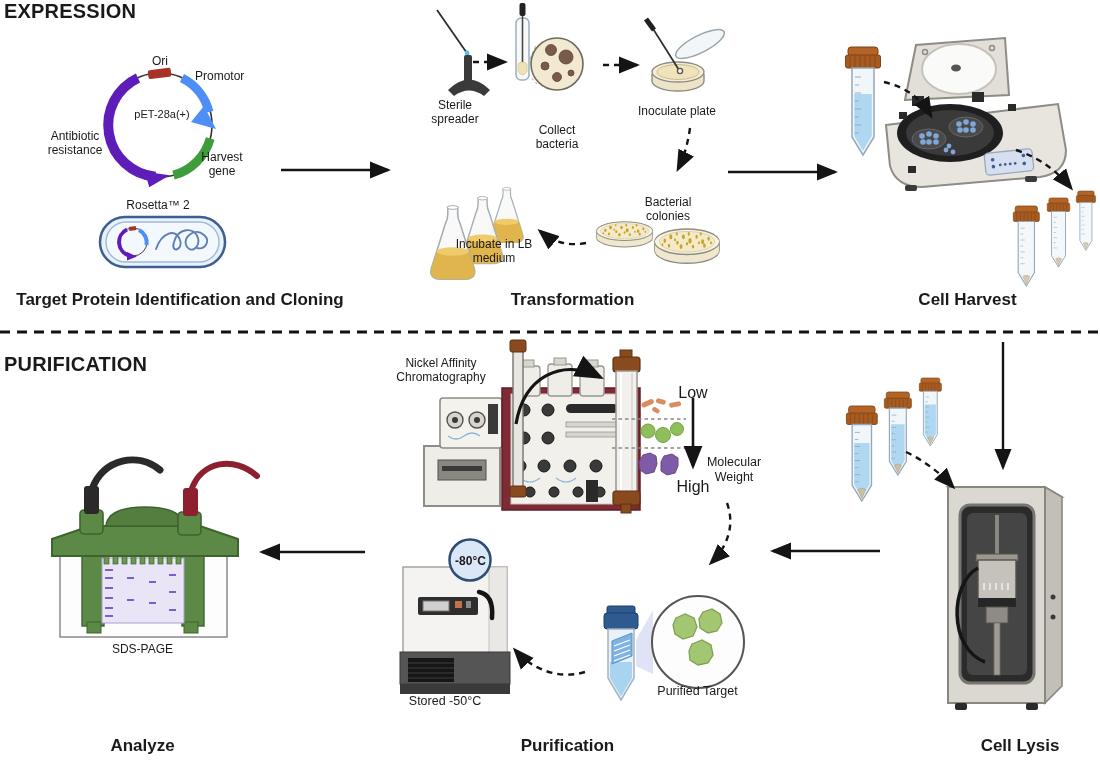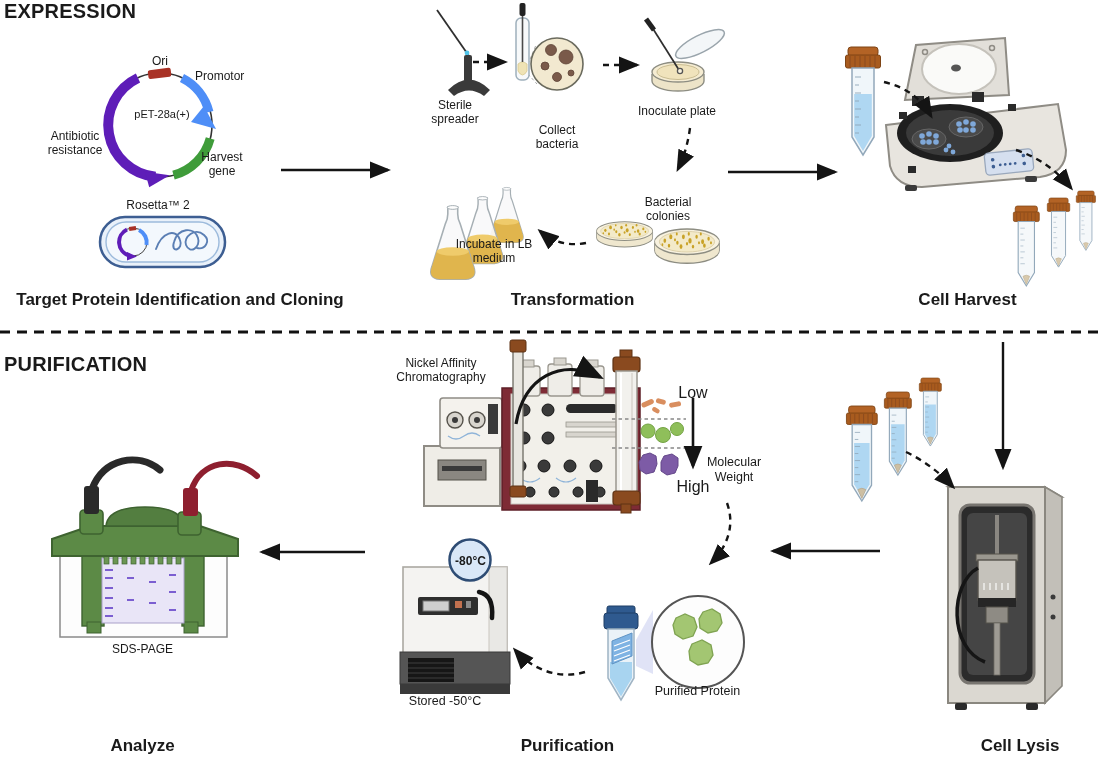--- a/index.html
+++ b/index.html
@@ -421,20 +421,20 @@
 <div class="lbl cap" style="left:490px;top:290px;width:165px;">Transformation</div>
 <div class="lbl cap" style="left:895px;top:290px;width:145px;">Cell Harvest</div>
 
 <div class="lbl" style="left:390px;top:356px;width:102px;">Nickel Affinity Chromatography</div>
 <div class="lbl sm" style="left:672px;top:384px;width:42px;">Low</div>
 <div class="lbl" style="left:694px;top:419px;width:80px;font-size:12.5px;margin-top:36px;">Molecular Weight</div>
 <div class="lbl sm" style="left:672px;top:478px;width:42px;">High</div>
 
 <div class="lbl" style="left:450px;top:554px;width:41px;font-size:12px;font-weight:600;">-80°C</div>
 <div class="lbl" style="left:395px;top:694px;width:100px;font-size:12.5px;">Stored  -50°C</div>
-<div class="lbl" style="left:645px;top:684px;width:105px;font-size:12.5px;">Purified Protein</div>
+<div class="lbl" style="left:645px;top:684px;width:105px;font-size:12.5px;">Purified Target</div>
 <div class="lbl" style="left:95px;top:642px;width:95px;">SDS-PAGE</div>
 
 <div class="lbl cap" style="left:75px;top:736px;width:135px;">Analyze</div>
 <div class="lbl cap" style="left:495px;top:736px;width:145px;">Purification</div>
 <div class="lbl cap" style="left:950px;top:736px;width:140px;">Cell Lysis</div>
 
 </div>
 
 </body></html>

